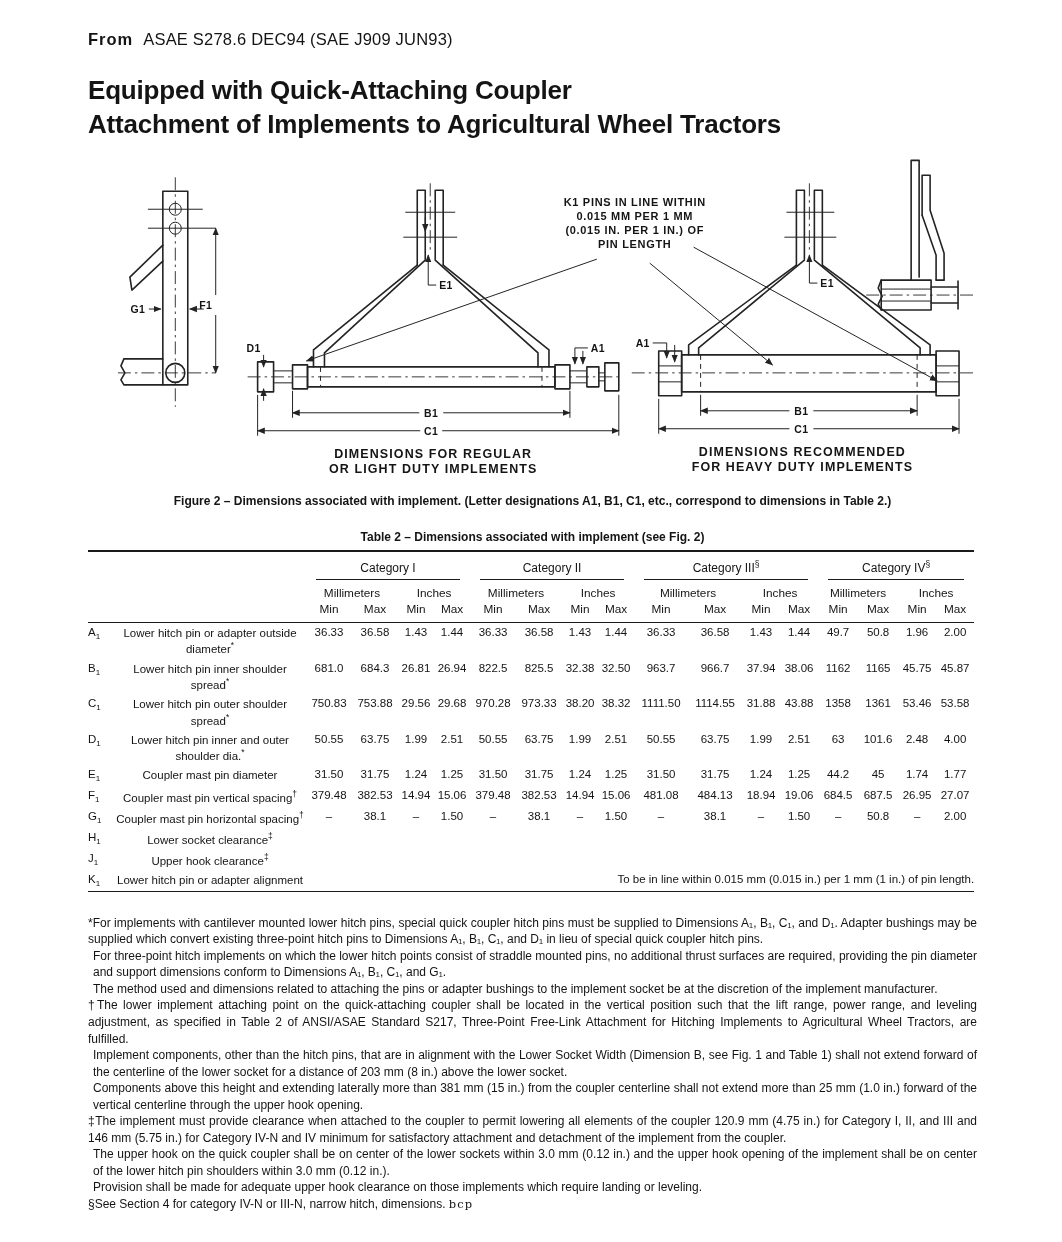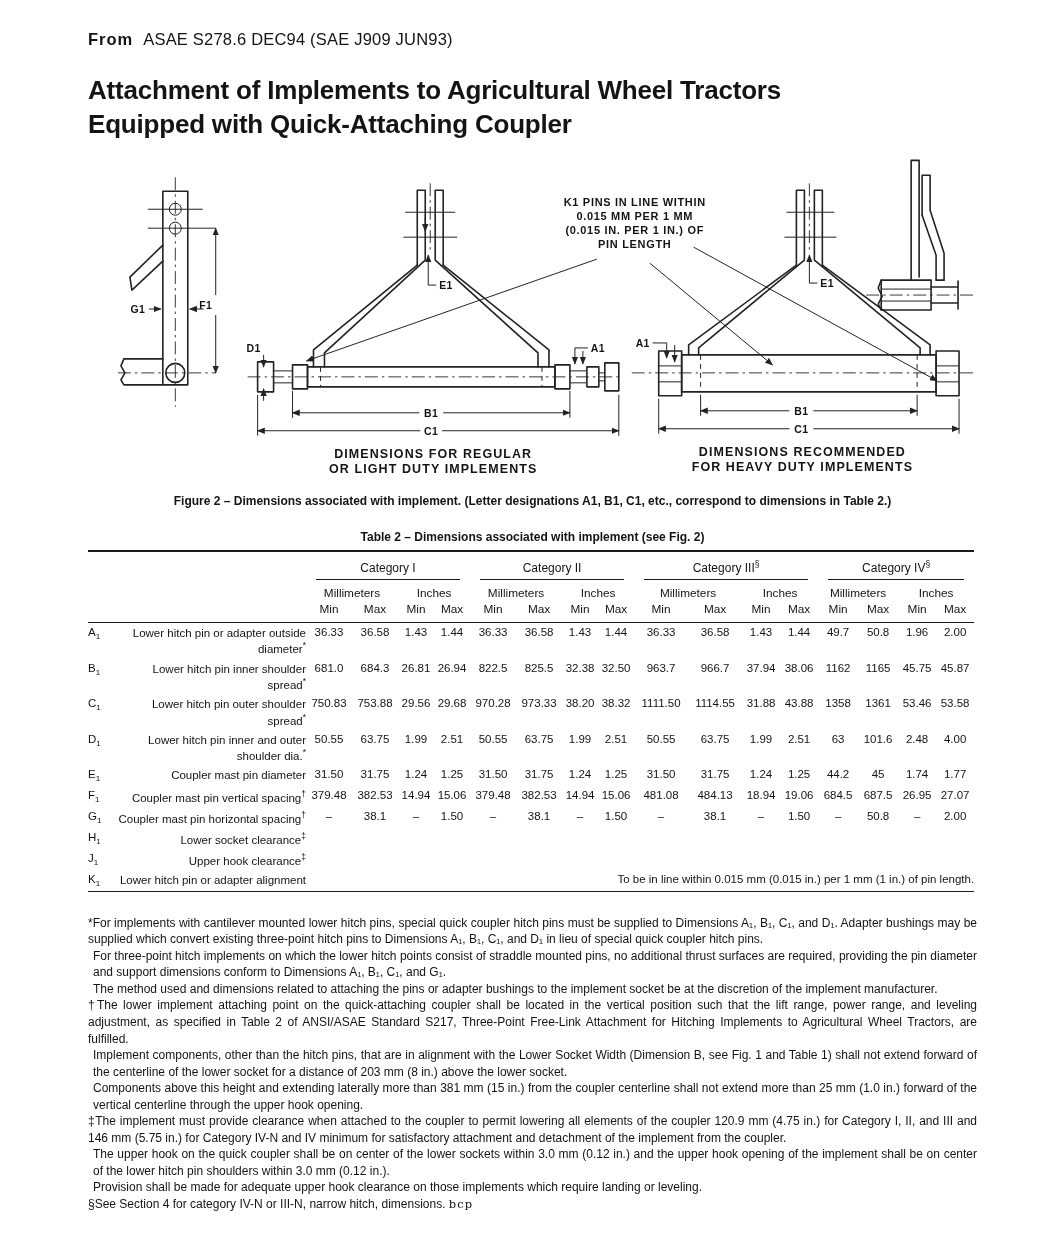--- a/index.html
+++ b/index.html
@@ -21,42 +21,42 @@
   .tbl-caption{margin-top:22px;text-align:center;font-size:12px;font-weight:bold;}
   table.dim{border-collapse:collapse;table-layout:fixed;width:886px;margin-top:6px;font-size:11.5px;border-bottom:1.5px solid #1a1a1a;}
   table.dim th{font-weight:normal;text-align:center;vertical-align:bottom;}
   .cat-row th{border-top:2px solid #1a1a1a;padding-top:7px;font-size:12px;}
   .cat-row th.cat div{border-bottom:1.4px solid #1a1a1a;padding-bottom:4px;margin:0 9px;}
   .unit-row th{padding-top:5px;font-size:11.8px;}
   .mm-row th{padding:1px 0 6px;font-size:11.8px;}
   table.dim tbody{border-top:1.5px solid #1a1a1a;}
   table.dim td{vertical-align:top;padding:3px 0 2px;}
   td.code{text-align:left;padding-left:2px;}
-  td.desc{text-align:right;padding-right:16px;line-height:1.25;}
+  td.desc{text-align:center;padding-right:16px;line-height:1.25;}
   td.val{text-align:center;}
   td.note{text-align:right;}
   table.dim sub{font-size:8px;}
   table.dim sup,.desc sup{font-size:8.5px;}
   .footnotes{margin-top:23px;font-size:12px;line-height:1.38;}
   .footnotes p{margin:0;text-align:justify;}
   .footnotes p.cont{padding-left:5px;}
   .bcp{font-family:"DejaVu Serif",serif;font-size:11.5px;letter-spacing:1px;}
 </style>
 </head>
 <body>
 
 <div class="content">
 
   <div class="source-line">
     <span class="from">From</span><span>ASAE S278.6 DEC94 (SAE J909 JUN93)</span>
   </div>
 
   <div class="doc-title">
+    <div>Equipped with Quick-Attaching Coupler</div>
     <div>Attachment of Implements to Agricultural Wheel Tractors</div>
-    <div>Equipped with Quick-Attaching Coupler</div>
   </div>
 
   <div class="figure-wrap">
     <svg width="888" height="325" viewBox="0 0 890 325">
       <defs>
         <marker id="ar" viewBox="0 0 10 10" refX="9" refY="5" markerWidth="8" markerHeight="8" orient="auto-start-reverse">
           <path d="M0,1 L10,5 L0,9 z" fill="#232323"></path>
         </marker>
       </defs>
 

